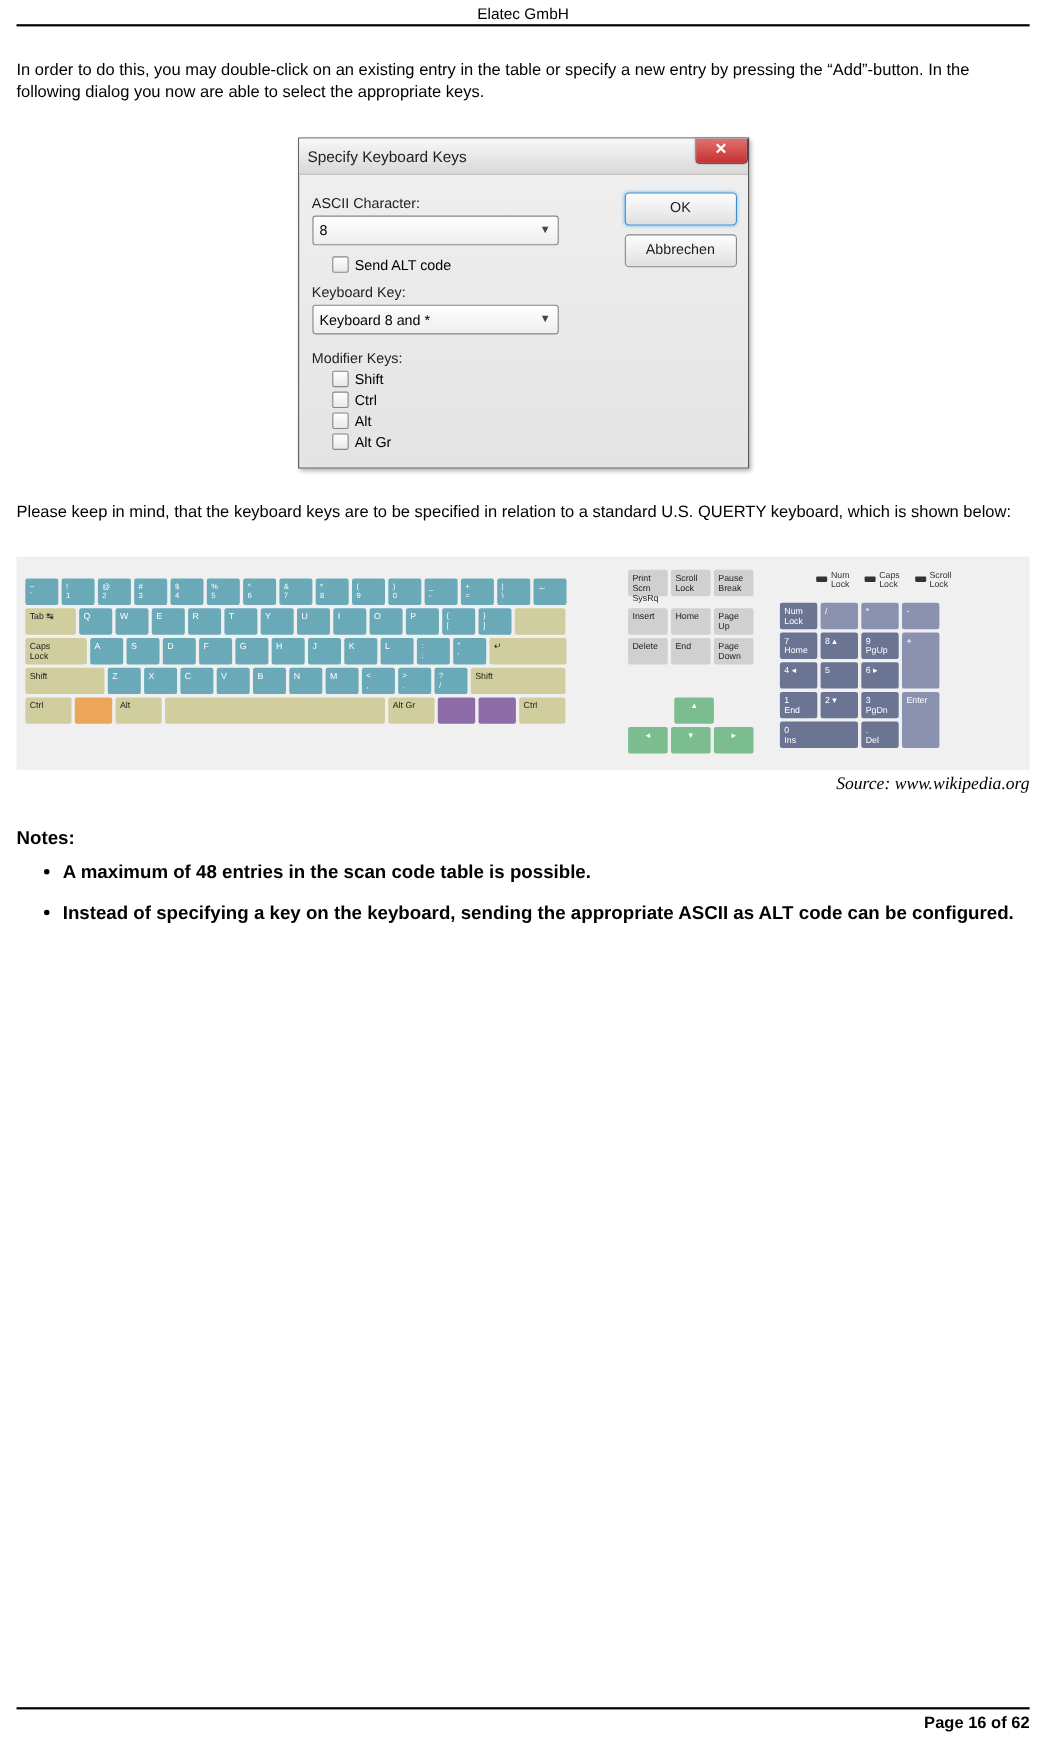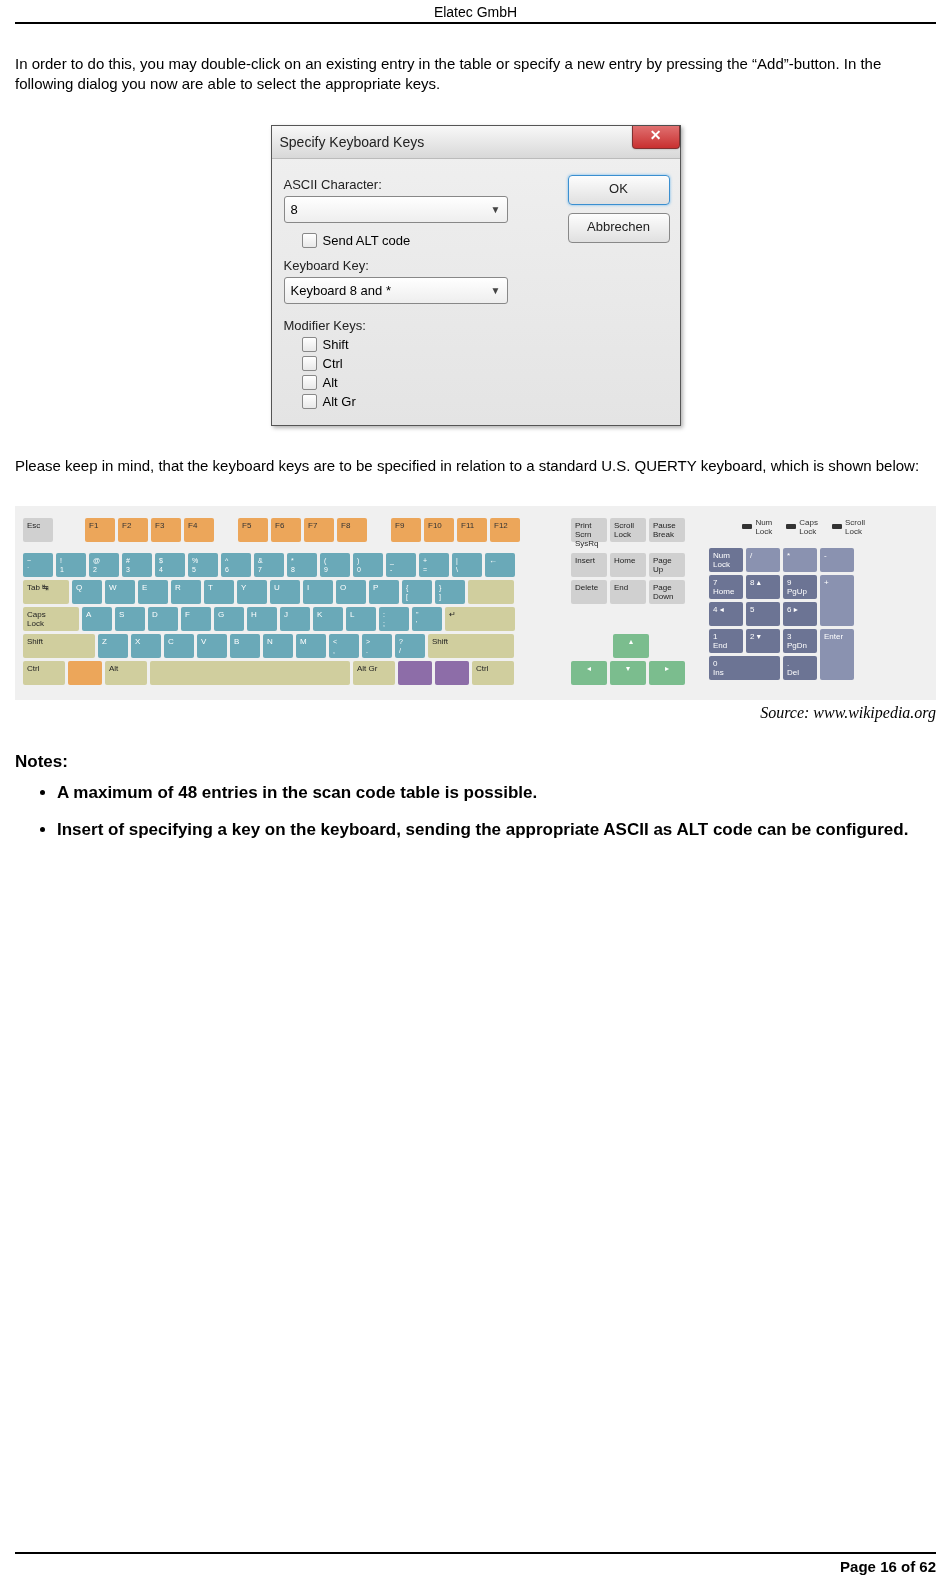--- a/index.html
+++ b/index.html
@@ -104,38 +104,20 @@
       </div>
     </div>
   </div>
 
   <p class="body-text">Please keep in mind, that the keyboard keys are to be specified in relation to a standard U.S. QUERTY keyboard, which is shown below:</p>
 
   <div class="kbd-wrap">
     <div class="kbd" id="kbd">
         <div class="kbd-cluster">
           <div class="main-kbd">
-            <div class="krow">
-              <div class="key gray" style="width: 30px;">Esc</div>
-              <div style="width: 26px; flex: 0 0 auto;"></div>
-              <div class="key orange" style="width: 30px;">F1</div>
-              <div class="key orange" style="width: 30px;">F2</div>
-              <div class="key orange" style="width: 30px;">F3</div>
-              <div class="key orange" style="width: 30px;">F4</div>
-              <div style="width: 18px; flex: 0 0 auto;"></div>
-              <div class="key orange" style="width: 30px;">F5</div>
-              <div class="key orange" style="width: 30px;">F6</div>
-              <div class="key orange" style="width: 30px;">F7</div>
-              <div class="key orange" style="width: 30px;">F8</div>
-              <div style="width: 18px; flex: 0 0 auto;"></div>
-              <div class="key orange" style="width: 30px;">F9</div>
-              <div class="key orange" style="width: 30px;">F10</div>
-              <div class="key orange" style="width: 30px;">F11</div>
-              <div class="key orange" style="width: 30px;">F12</div>
-            </div>
             <div style="height: 8px;"></div>
             <div class="krow">
               <div class="key teal" style="width: 30px;">
                 <div class="dual">
                   <span>~</span>
                   <span>`</span>
                 </div>
               </div>
               <div class="key teal" style="width: 30px;">
                 <div class="dual">
@@ -391,17 +373,17 @@
             </div>
           </div>
         </div>
       </div>
   </div>
   <div class="src">Source: www.wikipedia.org</div>
 
   <div class="notes-h">Notes:</div>
   <ul class="notes-ul">
     <li>A maximum of 48 entries in the scan code table is possible.</li>
-    <li>Insert of specifying a key on the keyboard, sending the appropriate ASCII as ALT code can be configured.</li>
+    <li>Instead of specifying a key on the keyboard, sending the appropriate ASCII as ALT code can be configured.</li>
   </ul>
 
   <div class="footer">Page 16 of 62</div>
 </div>
 
 </body></html>

